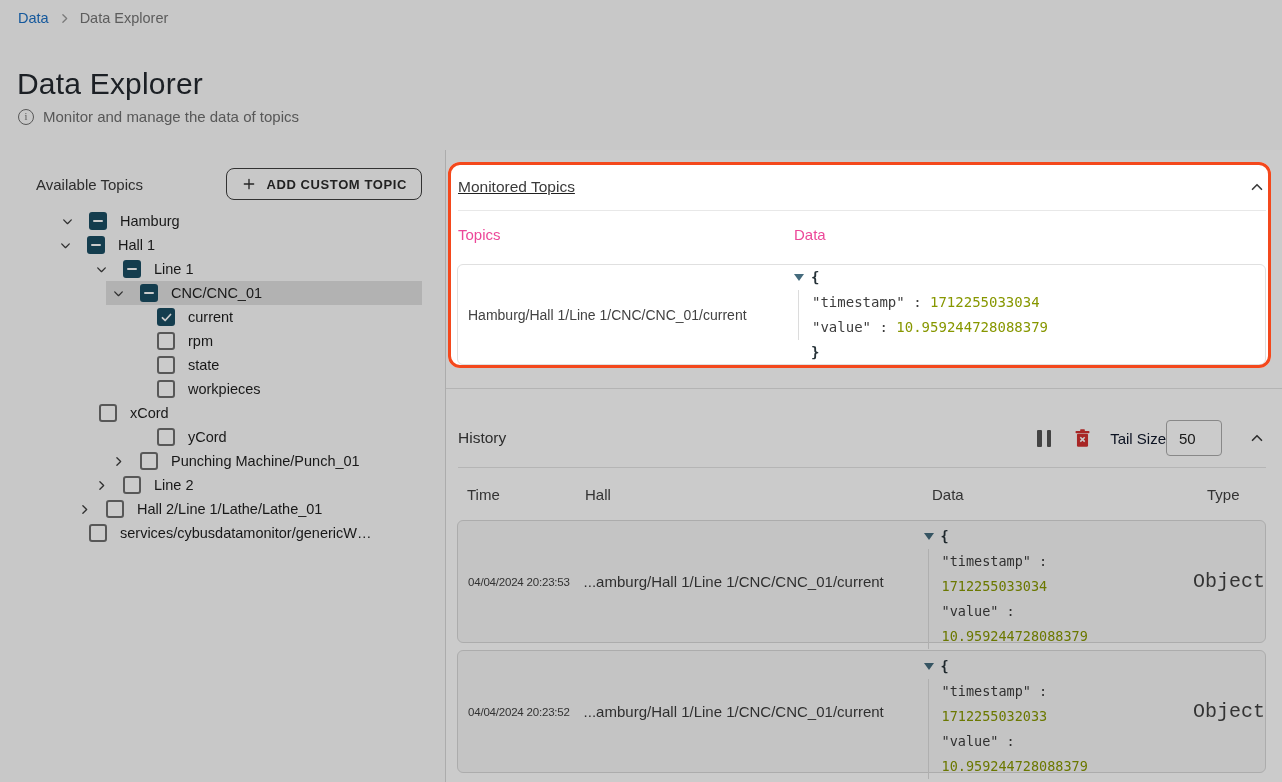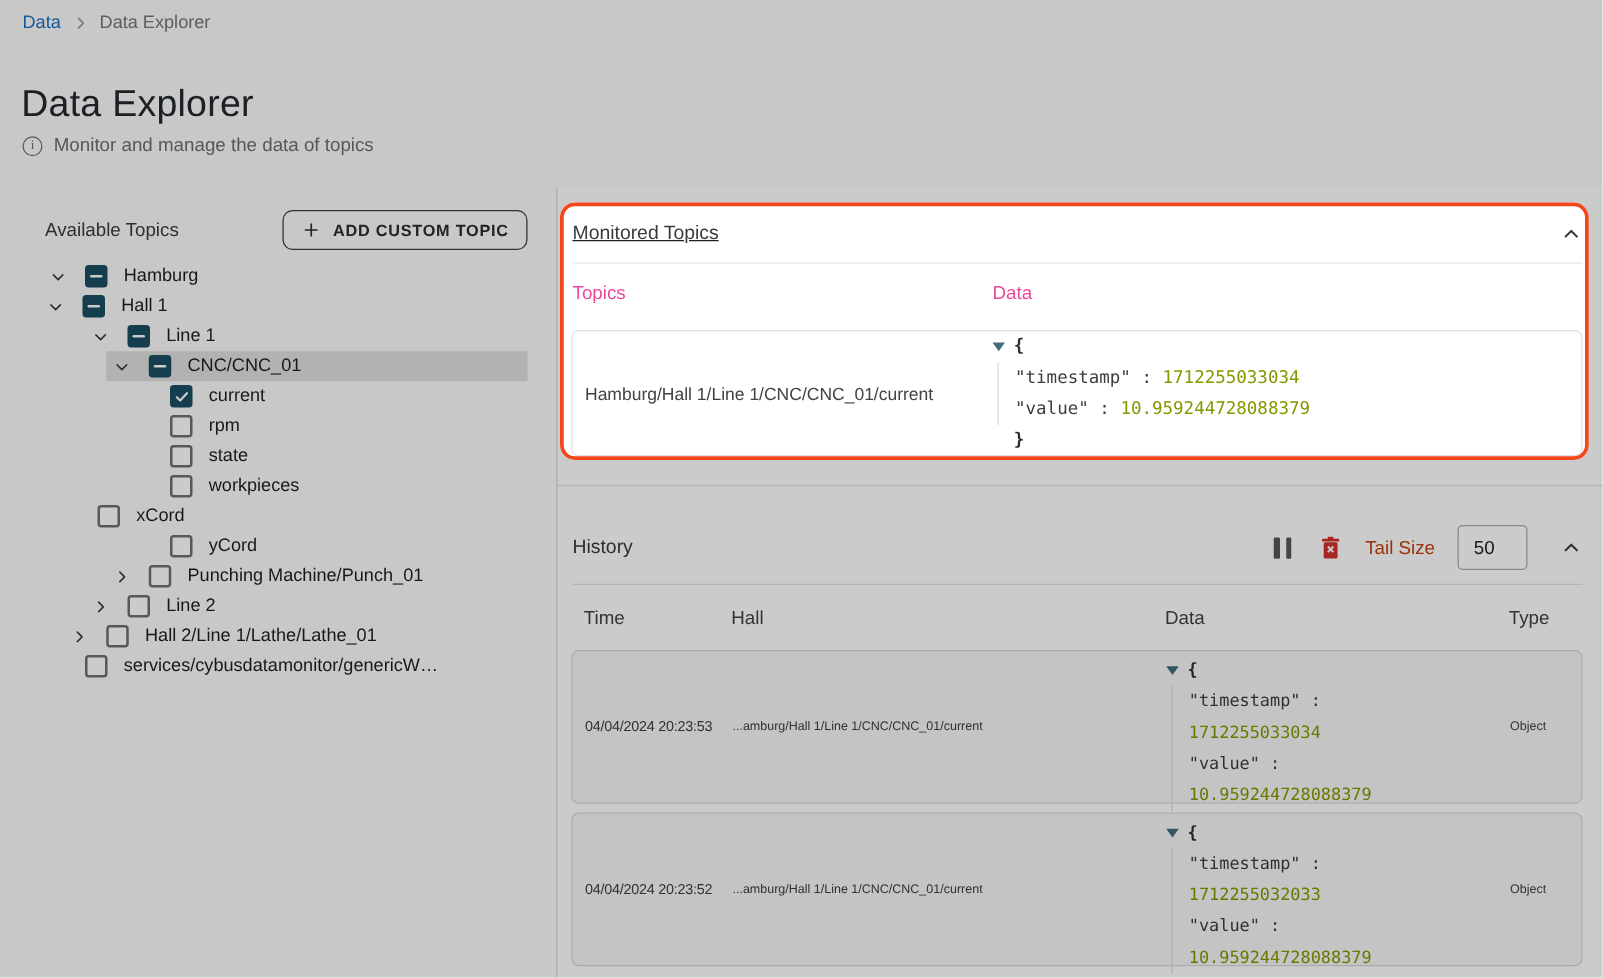--- a/index.html
+++ b/index.html
@@ -20,21 +20,21 @@
   .page-title{position:absolute;left:17px;top:47px;font-size:30px;font-weight:500;color:#24292f;letter-spacing:.2px;}
   .subtitle-row{position:absolute;left:18px;top:108px;display:flex;align-items:center;gap:9px;color:#6f6f6f;font-size:15px;}
   .info-icon{width:16px;height:16px;border:1.5px solid #6f6f6f;border-radius:50%;display:flex;align-items:center;justify-content:center;font-size:10.5px;font-family:"Liberation Serif",serif;color:#6f6f6f;flex:0 0 auto;}
 
   
   .left-panel{position:absolute;left:0;top:150px;width:444px;bottom:0;}
   .lp-header{display:flex;justify-content:space-between;align-items:center;padding:18px 22px 0 36px;}
   .lp-title{font-size:15px;color:#3a3a3a;}
   .add-btn{height:32px;border:1px solid #3f3f3f;border-radius:8px;background:transparent;display:flex;align-items:center;gap:9px;padding:0 14px;font-size:13px;font-weight:700;letter-spacing:.6px;color:#2b2b2b;cursor:pointer;font-family:inherit;}
   .tree{margin-top:9px;}
-  .tree-row{display:flex;height:24px;}
+  .tree-row{display:flex;height:24px;margin-left:21px;}
   .tree-inner{display:flex;align-items:center;flex:1;height:100%;margin-right:22px;}
   .tree-row.selected .tree-inner{background:#e0e0e0;}
   .tw{width:24px;display:flex;justify-content:center;align-items:center;flex:0 0 auto;}
   .cb{width:18px;height:18px;border-radius:3px;margin:0 13px 0 10px;flex:0 0 auto;display:flex;align-items:center;justify-content:center;}
   .cb.unchecked{border:2px solid #6f6f6f;background:#fff;}
   .cb.indeterminate,.cb.checked{background:var(--cb);}
   .cb .minus{width:10px;height:2.4px;background:#fff;border-radius:1px;}
   .tlabel{font-size:14.5px;color:#1f1f1f;white-space:nowrap;}
 
   
@@ -64,34 +64,34 @@
 
   .section-divider{position:absolute;top:238px;left:0;right:0;height:1px;background:#e2e2e2;}
 
   
   .hist-header{position:absolute;top:265px;left:12px;right:16px;height:46px;display:flex;align-items:center;justify-content:space-between;}
   .hist-controls{display:flex;align-items:center;}
   .pause-btn{margin-right:22px;}
   .pause-bars{display:flex;gap:5px;}
   .pause-bars i{display:block;width:4.5px;height:17px;background:#565656;border-radius:1px;}
   .trash-btn{margin-right:18px;}
-  .tail-label{font-size:15px;color:#c2410c;margin-right:18px;}
+  .tail-label{font-size:15px;color:#0f172a;}
   .tail-input{width:56px;height:36px;border:1px solid #ababab;border-radius:4px;background:#fff;font-size:15px;color:#222;padding-left:12px;font-family:inherit;margin-right:26px;}
   .hist-divider{position:absolute;top:317px;left:12px;right:16px;height:1px;background:#e4e4e4;}
   .hist-cols{position:absolute;top:330px;left:11px;right:16px;height:28px;display:flex;align-items:center;padding-left:10px;font-size:15px;color:#424242;}
   .hc-time{width:118px;}
   .hc-topic{width:347px;}
   .hc-data{width:275px;}
   .hc-type{flex:1;}
   .hist-rows{position:absolute;top:370px;left:11px;right:16px;display:flex;flex-direction:column;gap:7px;}
   .hrow{height:123px;border:1px solid #d9d9d9;border-radius:6px;background:#f7f7f7;display:flex;padding-left:10px;}
   .htime{width:118px;display:flex;align-items:center;font-size:11.5px;letter-spacing:-.2px;color:#3f3f3f;white-space:nowrap;}
-  .htopic{width:347px;display:flex;align-items:center;font-size:10px;color:#3c3c3c;white-space:nowrap;overflow:hidden;}
+  .htopic{width:347px;display:flex;align-items:center;font-size:15px;color:#3c3c3c;white-space:nowrap;overflow:hidden;}
   .hdata{width:275px;padding-top:3px;}
-  .htype{flex:1;display:flex;align-items:center;font-size:10px;color:#424242;}
+  .htype{flex:1;display:flex;align-items:center;font-size:20px;color:#424242;font-family:Liberation Mono, monospace;}
 
   
   .spotlight{position:absolute;left:448px;top:162px;width:823px;height:206px;border:3px solid var(--accent);border-radius:12px;box-shadow:0 0 0 3000px rgba(0,0,0,.205);z-index:40;pointer-events:none;}
 </style>
 </head>
 <body>
 
 <div class="breadcrumb">
   <span class="crumb-link">Data</span>
   <span class="crumb-sep">

